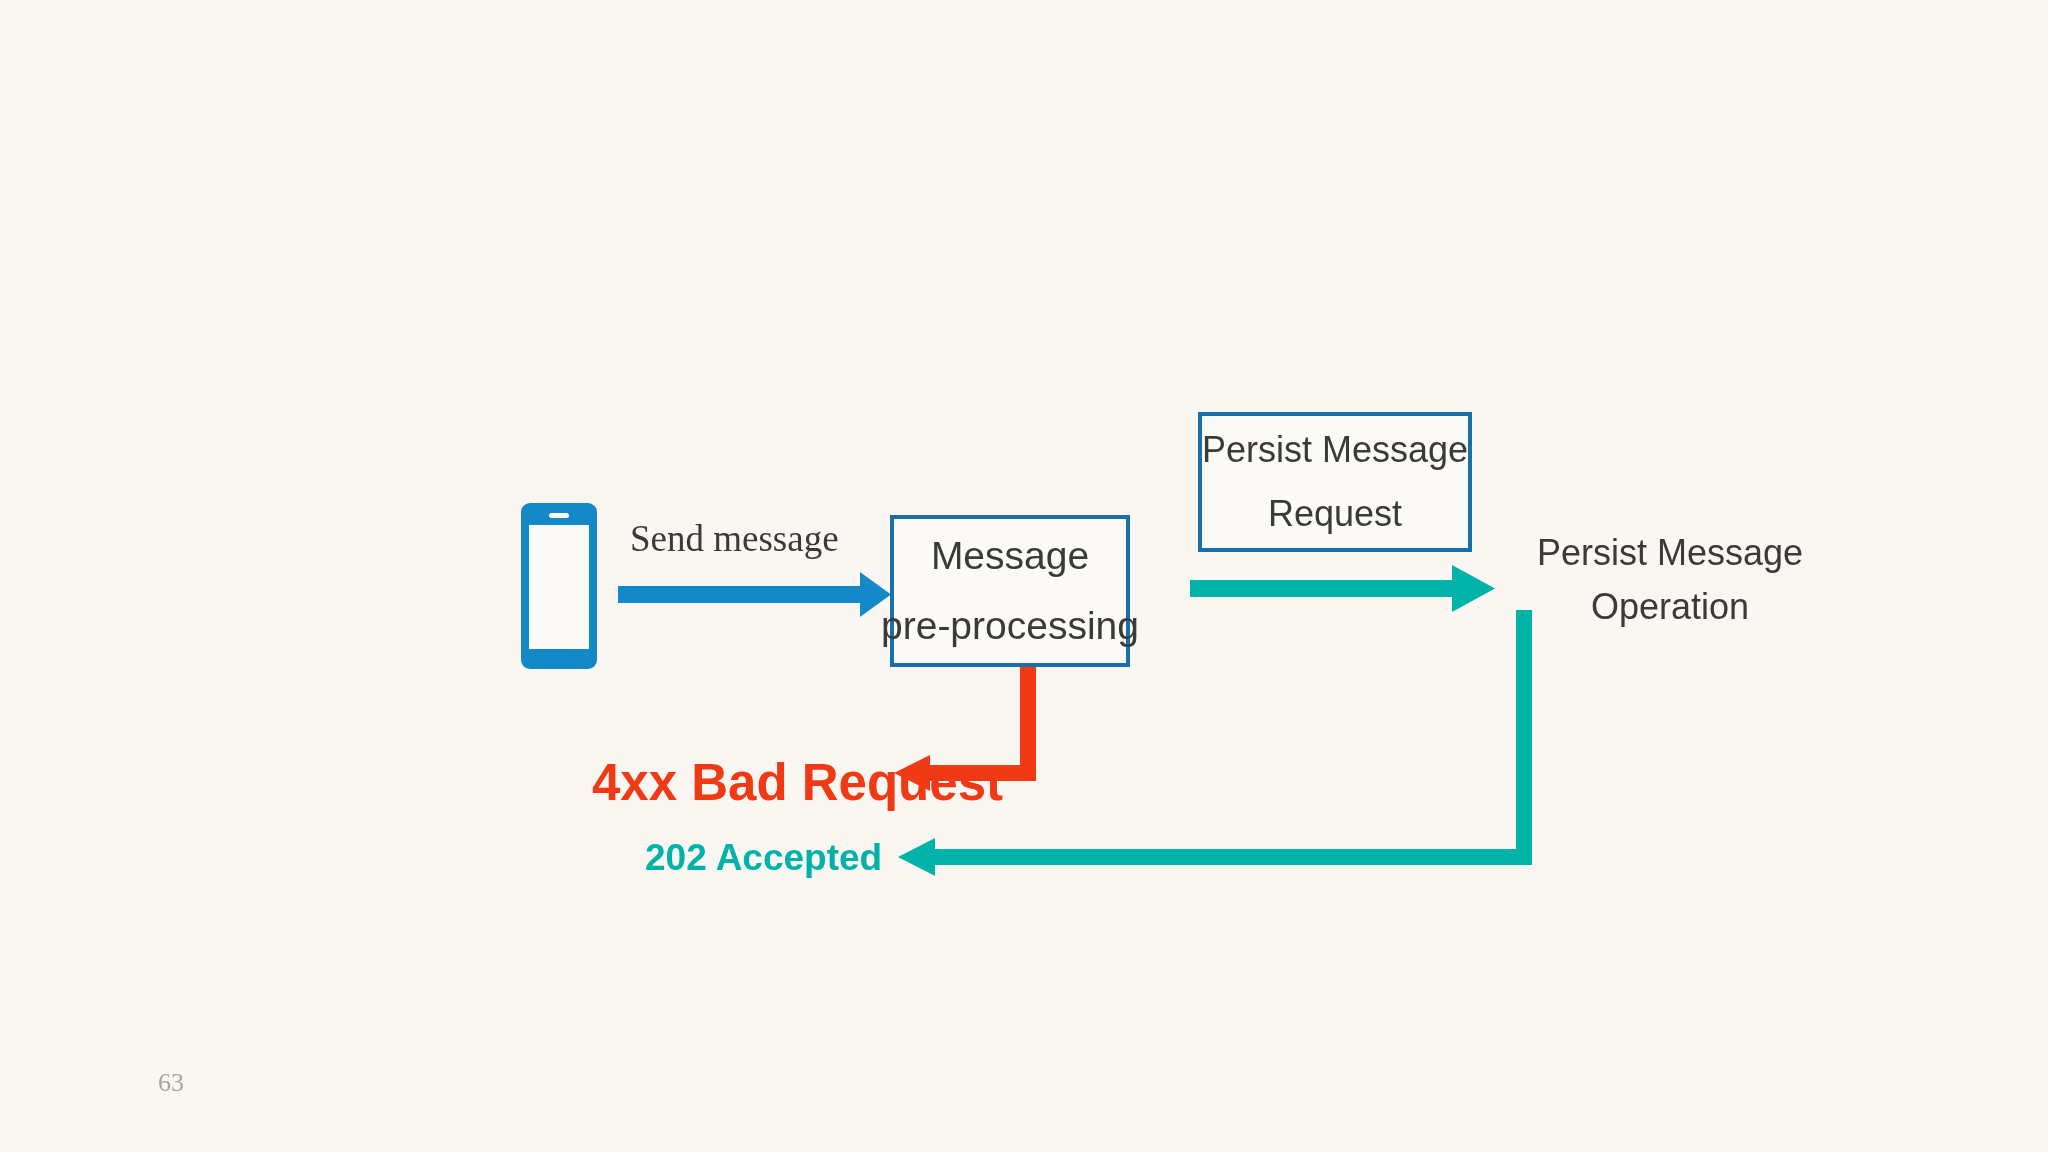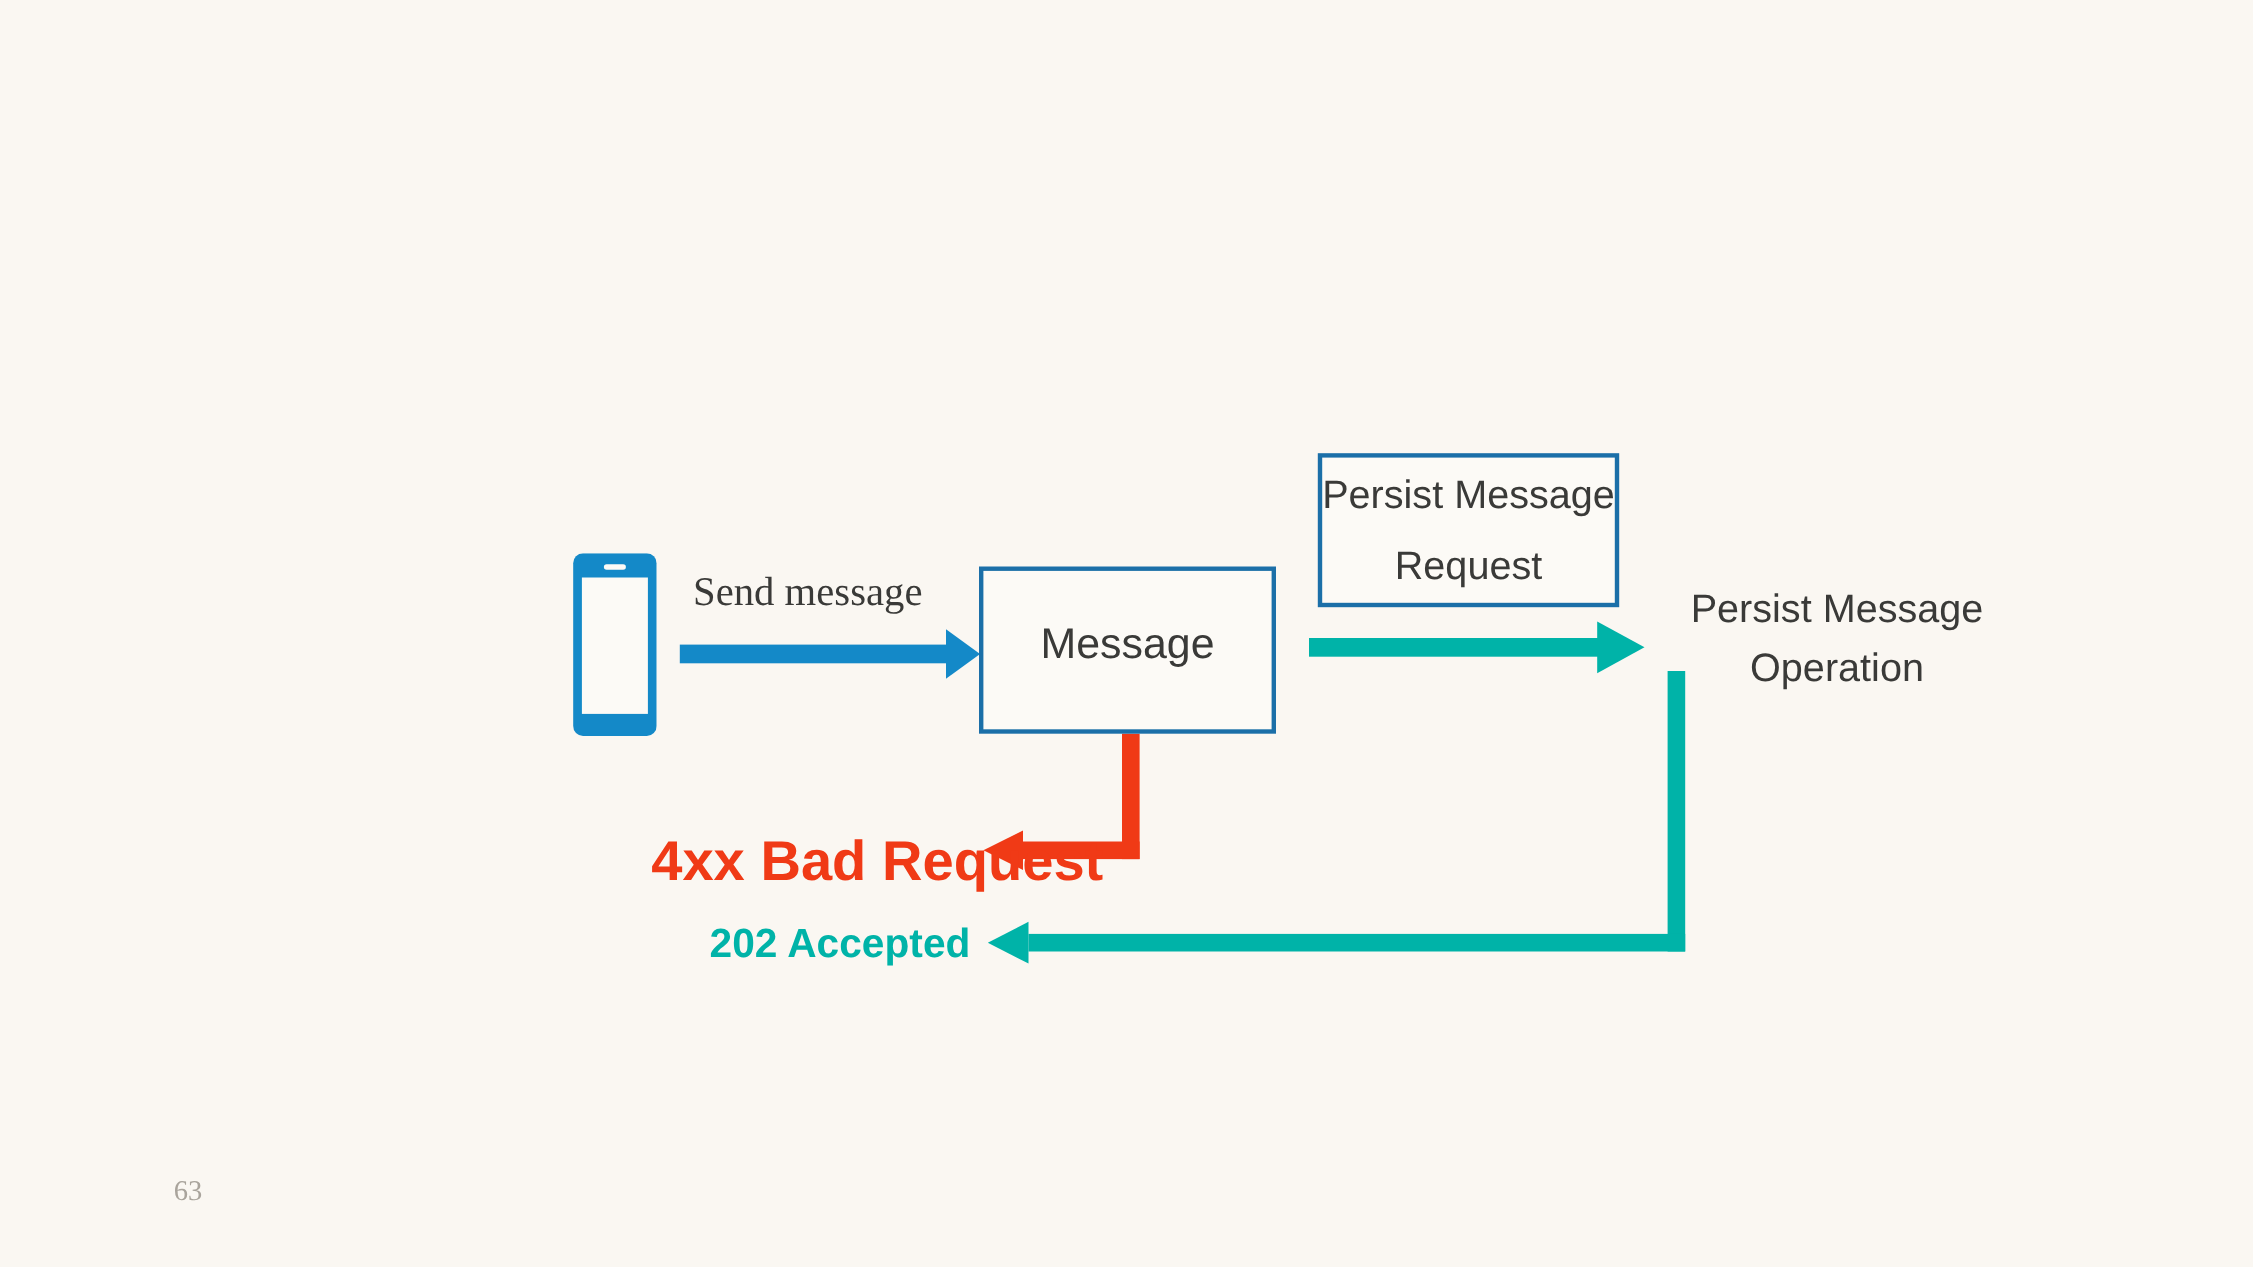--- a/index.html
+++ b/index.html
@@ -41,21 +41,21 @@
     line-height: 1.55;
   }
   .node-line {
     display: block;
     white-space: nowrap;
   }
   
   #node-message {
     left: 890px;
     top: 515px;
-    width: 270px;
+    width: 240px;
     height: 152px;
     border: 4px solid #1b6fa8;
     font-size: 39px;
   }
   #node-message .node-line:first-child { margin-bottom: 10px; }
   
   #node-persist-payload {
     left: 1198px;
     top: 412px;
     width: 274px;
@@ -158,20 +158,21 @@
   <svg id="phone-icon" viewBox="0 0 76 166" xmlns="http://www.w3.org/2000/svg">
     <rect x="0" y="0" width="76" height="166" rx="9" ry="9" fill="#1489c8"></rect>
     <rect x="8" y="22" width="60" height="124" fill="#fcfaf6"></rect>
     <rect x="28" y="10" width="20" height="5" rx="2.5" ry="2.5" fill="#fcfaf6"></rect>
   </svg>
 
   <div id="label-send-message">Send message</div>
 
   <div class="node" id="node-message">
     <span class="node-line">Message</span>
+    <span class="node-line">pre-processing</span>
   </div>
 
   <div class="node" id="node-persist-payload">
     <span class="node-line">Persist Message</span>
     <span class="node-line">Request</span>
   </div>
 
   <div id="label-persist-operation">
     <span class="node-line">Persist Message</span>
     <span class="node-line">Operation</span>

